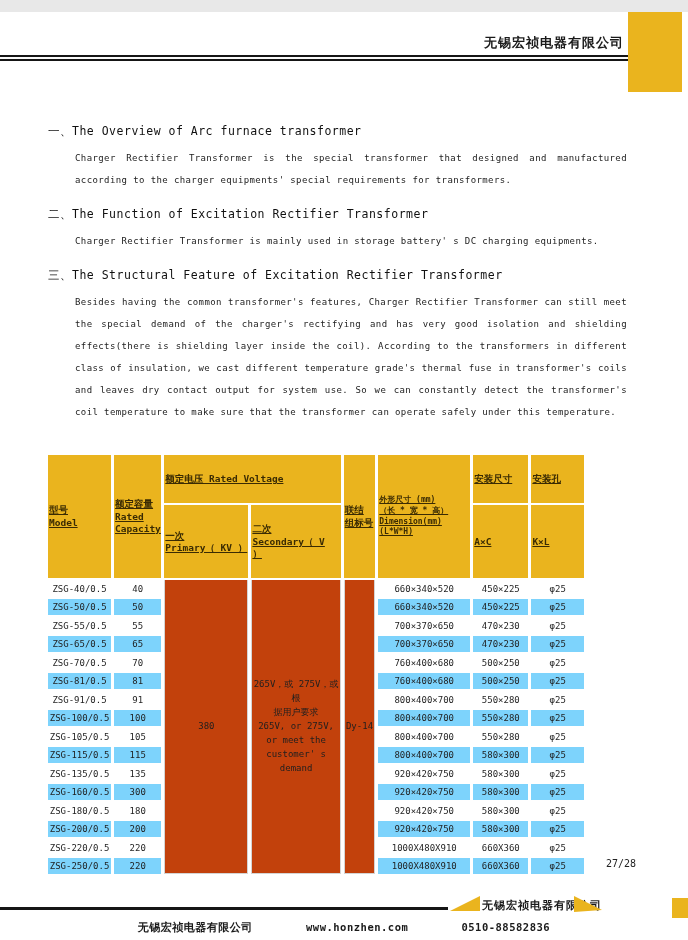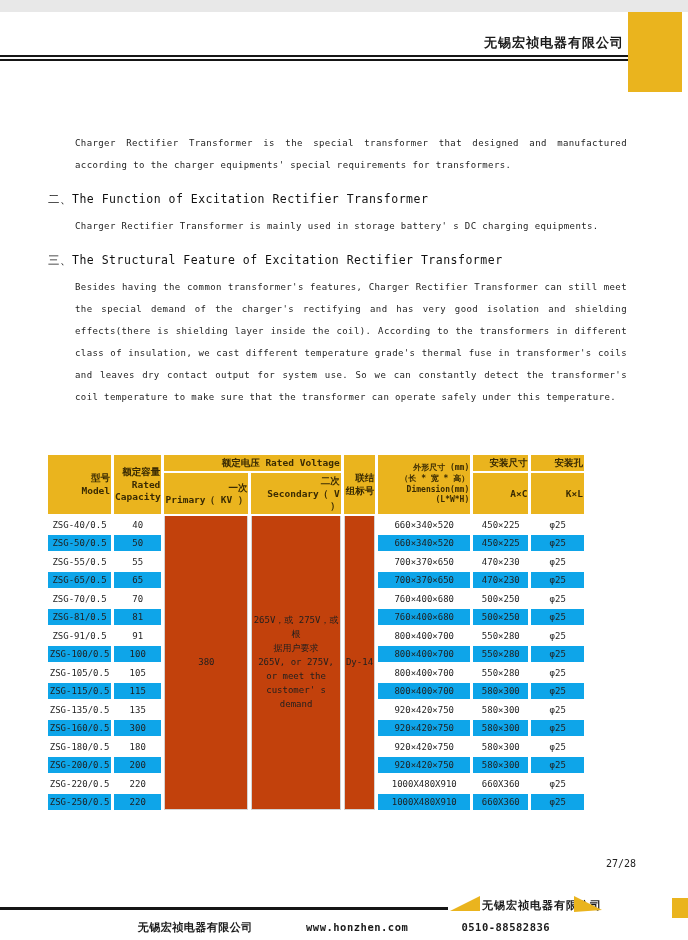--- a/index.html
+++ b/index.html
@@ -45,29 +45,29 @@
   .title-cn { margin-left:12px; font-size:12.5px; font-weight:bold; color:#f09c10; letter-spacing:0.5px; }
   .title-en { margin-left:12px; margin-top:2px; font-size:11.5px; font-weight:bold; color:#f3c04e; letter-spacing:1px; }
   
   table.spec {
     position:absolute; top:441px; left:45px; width:542px;
     border-collapse:separate; border-spacing:3px 2px;
     table-layout:fixed; font-family:"DejaVu Sans Mono","DejaVu Sans",monospace;
   }
   table.spec th {
     background:#eab41e; color:#3a2b03; font-weight:bold;
-    font-size:9.5px; line-height:1.3; text-align:right;
-    white-space:pre-line; padding:2px 1px; vertical-align:middle;
+    font-size:9.5px; line-height:1.3; text-align:left;
+    white-space:pre-line; padding:18px 1px; vertical-align:middle;text-decoration:underline;
   }
   table.spec th.small { font-size:8px; line-height:1.35; }
   table.spec td {
     font-size:9px; text-align:center; vertical-align:middle;
     height:16.5px; padding:0 1px; color:#1f1f1f; white-space:pre-line;
   }
-  table.spec tr.alt td.data-cell { background:#0ea5e9; }
+  table.spec tr.alt td.data-cell { background:#7dd3fc; }
   table.spec td.merged {
     background:#c2410c;
     border-left:1px solid #d4d4d4; border-right:1px solid #d4d4d4;
     border-bottom:1px solid #d4d4d4;
     font-size:9px; line-height:1.55;
   }
   
   .ftr-rule { position:absolute; top:895px; left:0; width:448px; height:3px; background:#151515; }
   .ftr-tri { position:absolute; top:884px; }
   .ftr-cn {
@@ -85,20 +85,21 @@
 </head>
 <body>
 
 <div class="page">
 
   <div class="hdr-cn">无锡宏祯电器有限公司</div>
   <div class="hdr-rule"></div>
   <div class="tab-top"></div>
 
   <div class="sections">
+    <div class="sec-heading"><span>一、</span><span>The Overview of Arc furnace transformer</span></div>
     <p class="sec-body">Charger Rectifier Transformer is the special transformer that designed and manufactured according to the charger equipments' special requirements for transformers.</p>
 
     <div class="sec-heading"><span>二、</span><span>The Function of Excitation Rectifier Transformer</span></div>
     <p class="sec-body">Charger Rectifier Transformer is mainly used in storage battery' s DC charging equipments.</p>
 
     <div class="sec-heading"><span>三、</span><span>The Structural Feature of Excitation Rectifier Transformer</span></div>
     <p class="sec-body">Besides having the common transformer's features, Charger Rectifier Transformer can still meet the special demand of the charger's rectifying and has very good isolation and shielding effects(there is shielding layer inside the coil). According to the transformers in different class of insulation, we cast different temperature grade's thermal fuse in transformer's coils and leaves dry contact output for system use. So we can constantly detect the transformer's coil temperature to make sure that the transformer can operate safely under this temperature.</p>
   </div>
 
 

